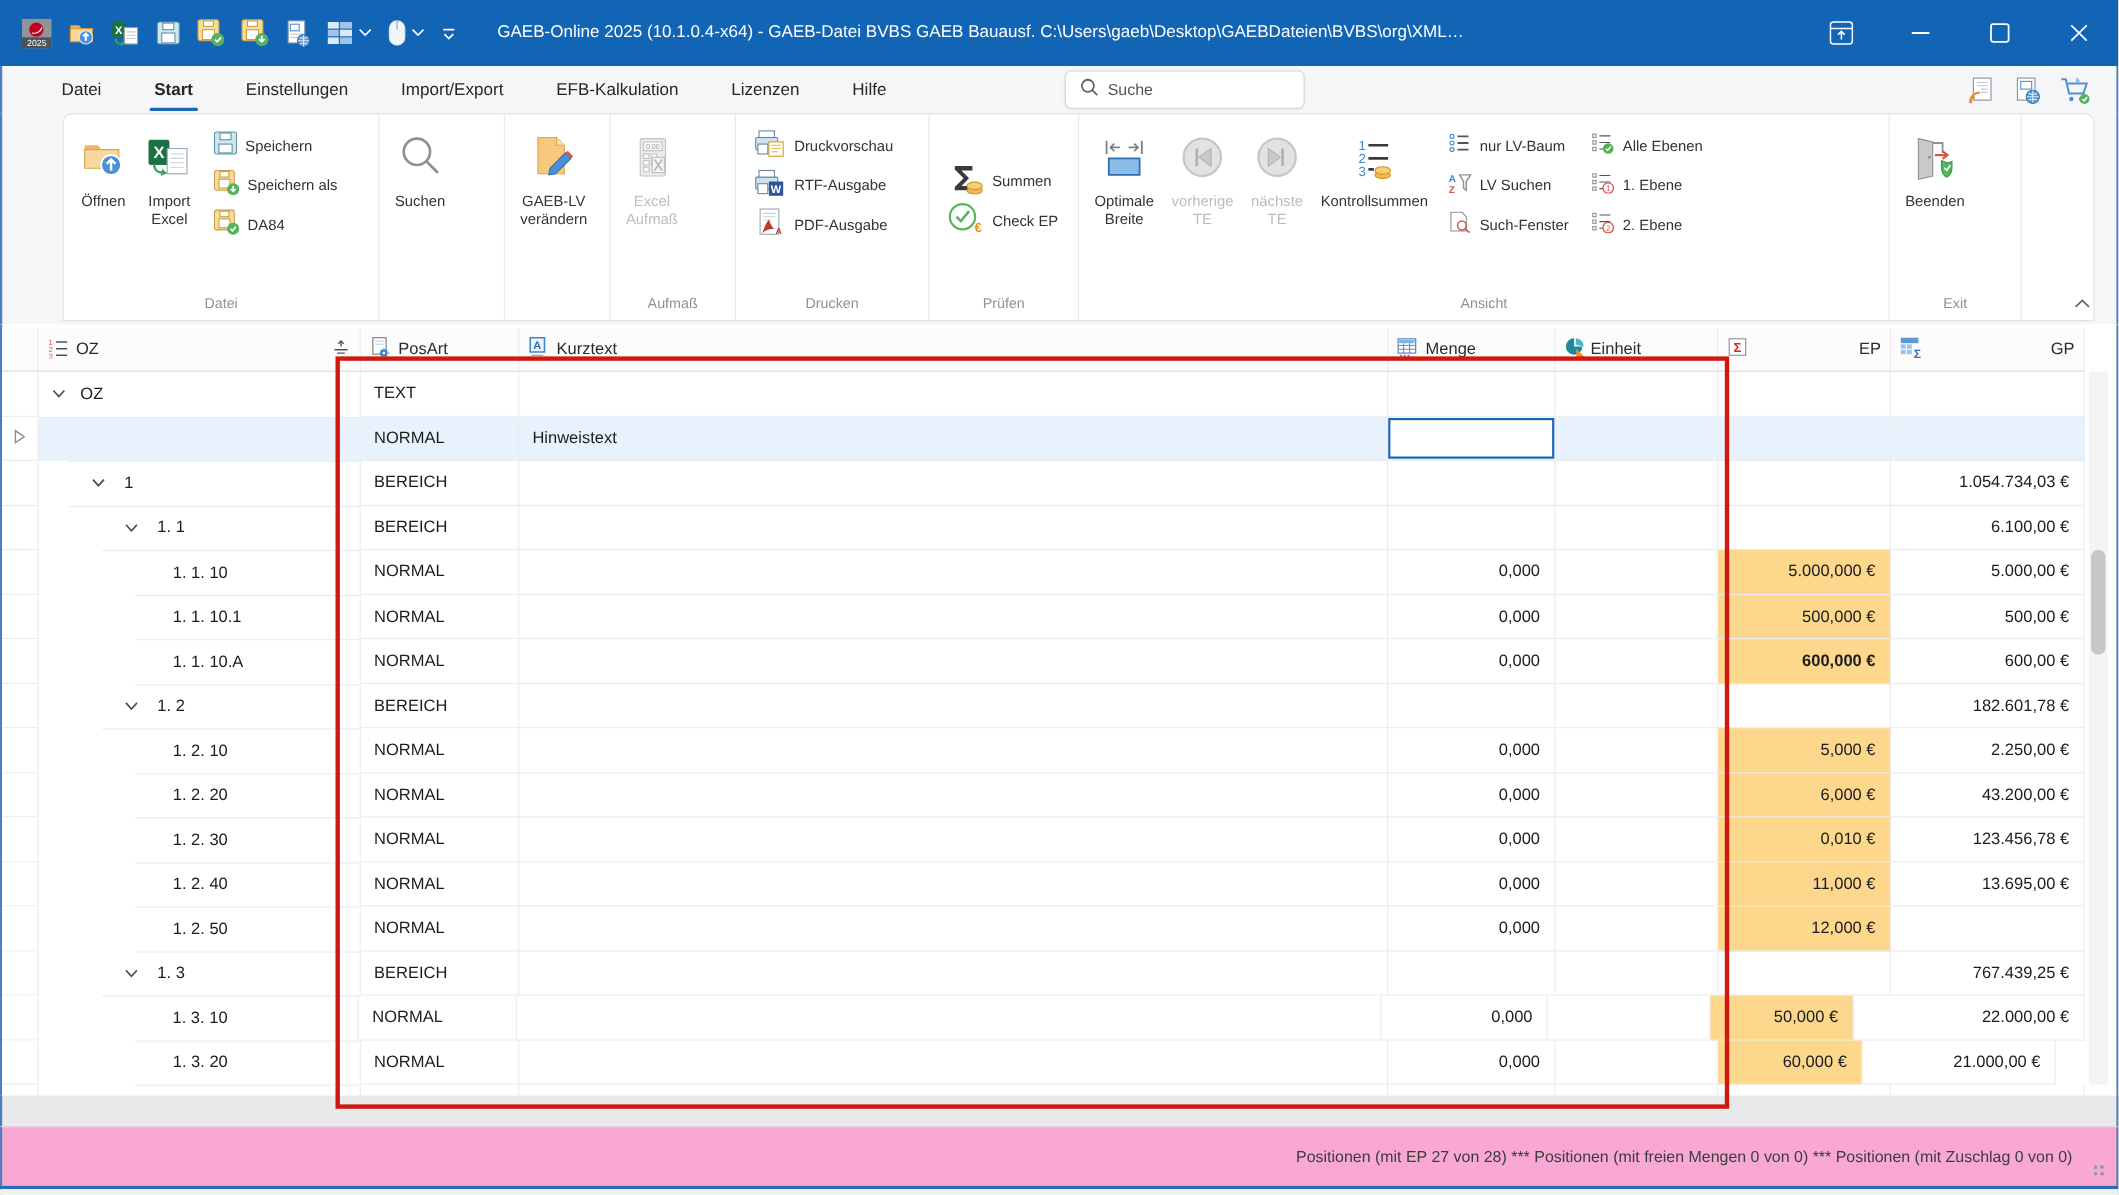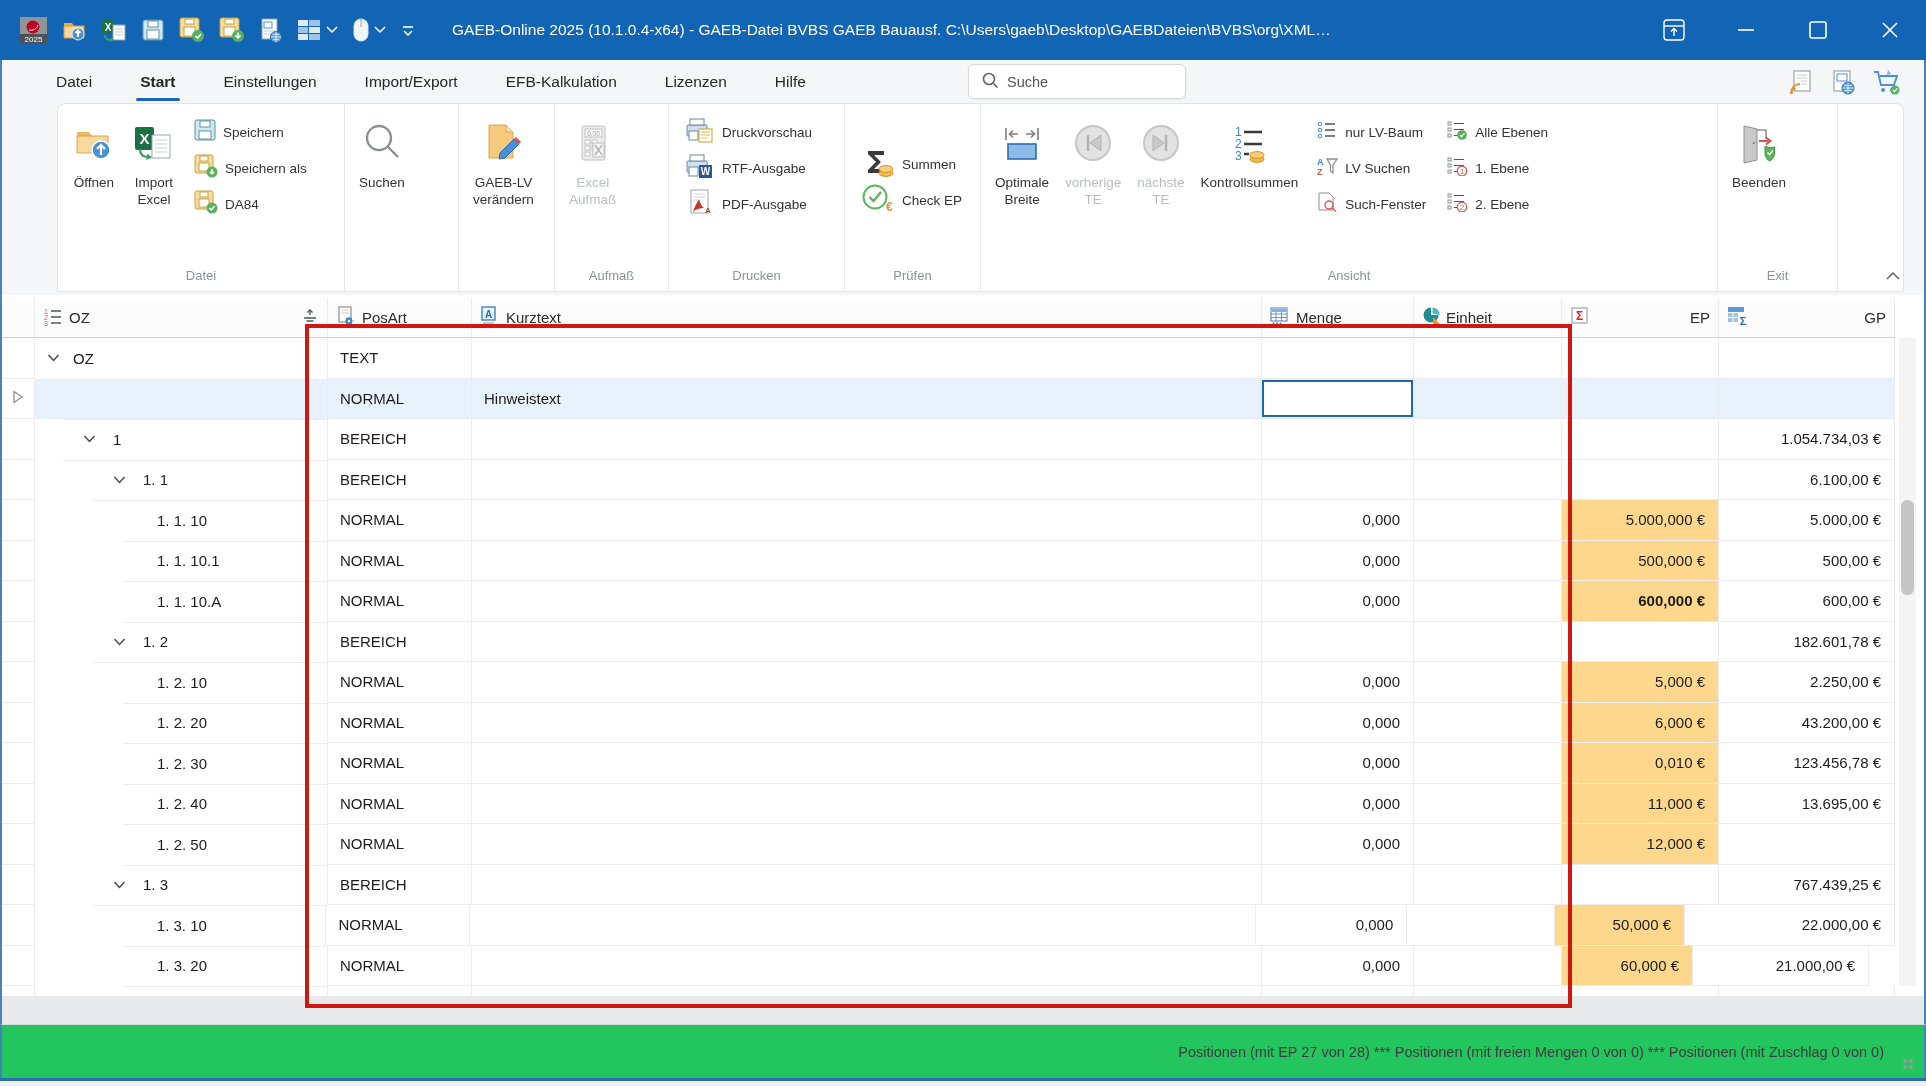--- a/index.html
+++ b/index.html
@@ -59,21 +59,21 @@
   .oztext { position:absolute; top:0; height:100%; display:flex; align-items:center; white-space:nowrap; }
   .num { justify-content:flex-end; padding-right:13px; }
   .cell-ep.orange { background:#fcd78c; }
   .focus-box { position:absolute; left:0; top:1px; bottom:1px; right:0; background:#fff; border:2.5px solid #1c67b2; }
   .sliver { display:flex; height:10px; width:1893px; }
   .sliver .tcell { border-bottom:none; }
   .vscroll { position:absolute; left:1897px; top:43px; width:17px; height:648px; background:#f4f4f4; }
   .vthumb { position:absolute; left:2px; width:13px; top:162px; height:95px; background:#c4c6c8; border-radius:6px; }
 
   .bottom-band { position:absolute; left:0; top:996px; width:100%; height:28px; background:#e8e9ea; border-left:2px solid #4a80bd; border-right:2px solid #4a80bd; }
-  .statusbar { position:absolute; left:0; top:1024px; width:100%; height:54px; background:#22c55e; border-top:1px solid #d8d9da; border-left:2px solid #4a80bd; border-right:2px solid #4a80bd; }
+  .statusbar { position:absolute; left:0; top:1024px; width:100%; height:54px; background:#f9a8d4; border-top:1px solid #d8d9da; border-left:2px solid #4a80bd; border-right:2px solid #4a80bd; }
   .status-text { position:absolute; right:40px; top:0; height:100%; display:flex; align-items:center; font-size:14.5px; color:#3c3c3c; }
   .grip { position:absolute; right:10px; bottom:8px; width:12px; height:12px;
           background:radial-gradient(circle at 3px 3px,#9a9a9a 1.6px,transparent 1.8px),radial-gradient(circle at 9px 3px,#9a9a9a 1.6px,transparent 1.8px),radial-gradient(circle at 3px 9px,#9a9a9a 1.6px,transparent 1.8px),radial-gradient(circle at 9px 9px,#9a9a9a 1.6px,transparent 1.8px); }
   .bottom-border { position:absolute; left:0; top:1078px; width:100%; height:3px; background:#2c6cb4; }
   .below-border { position:absolute; left:0; top:1081px; width:100%; height:5px; background:#eef0f2; }
 
   .red-rect { position:absolute; left:305px; top:324px; width:1267px; height:684px; border:4px solid #d01710; pointer-events:none; z-index:50; }
 </style>
 </head>
 <body>

